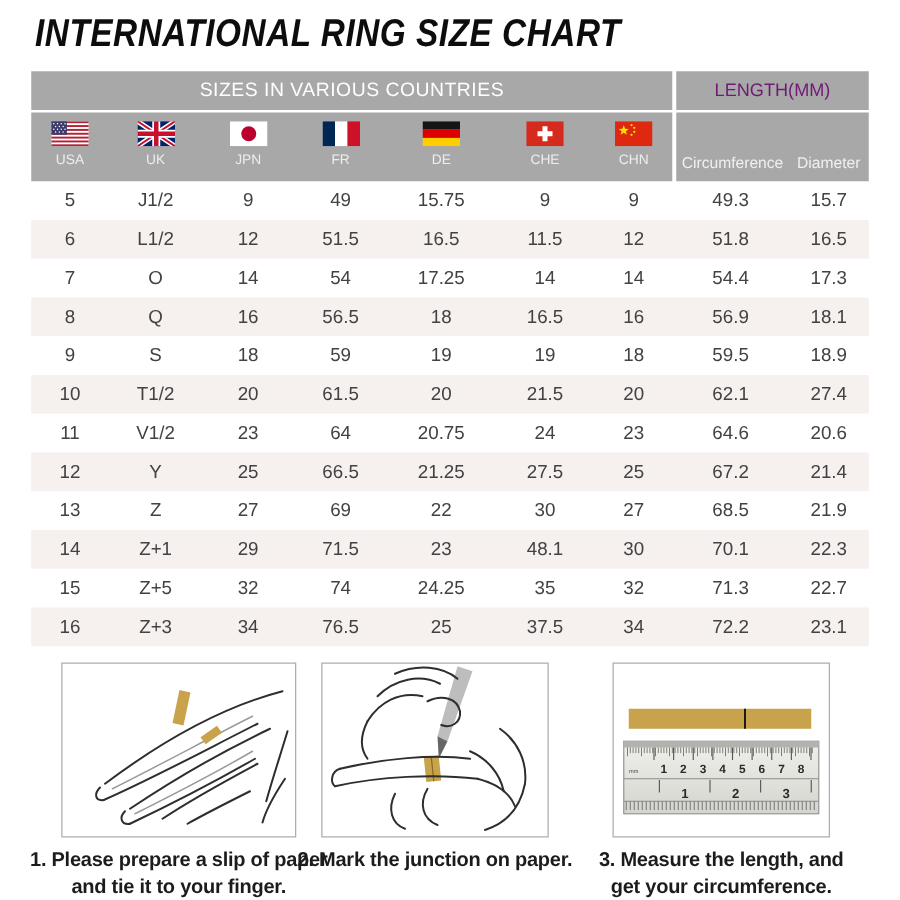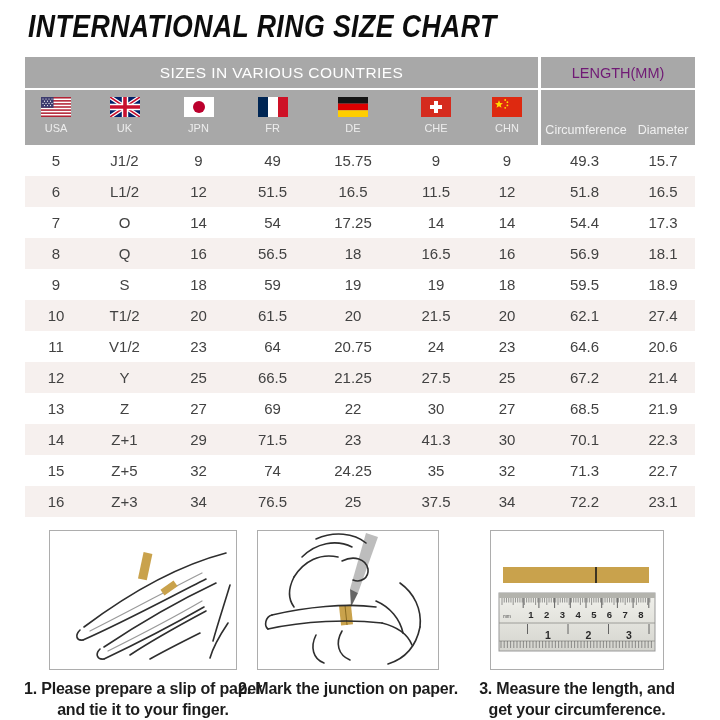--- a/index.html
+++ b/index.html
@@ -266,21 +266,21 @@
           <div class="tcell">27</div>
           <div class="tcell">68.5</div>
           <div class="tcell">21.9</div>
         </div>
         <div class="trow alt">
           <div class="tcell">14</div>
           <div class="tcell">Z+1</div>
           <div class="tcell">29</div>
           <div class="tcell">71.5</div>
           <div class="tcell">23</div>
-          <div class="tcell">41.3</div>
+          <div class="tcell">48.1</div>
           <div class="tcell">30</div>
           <div class="tcell">70.1</div>
           <div class="tcell">22.3</div>
         </div>
         <div class="trow">
           <div class="tcell">15</div>
           <div class="tcell">Z+5</div>
           <div class="tcell">32</div>
           <div class="tcell">74</div>
           <div class="tcell">24.25</div>

